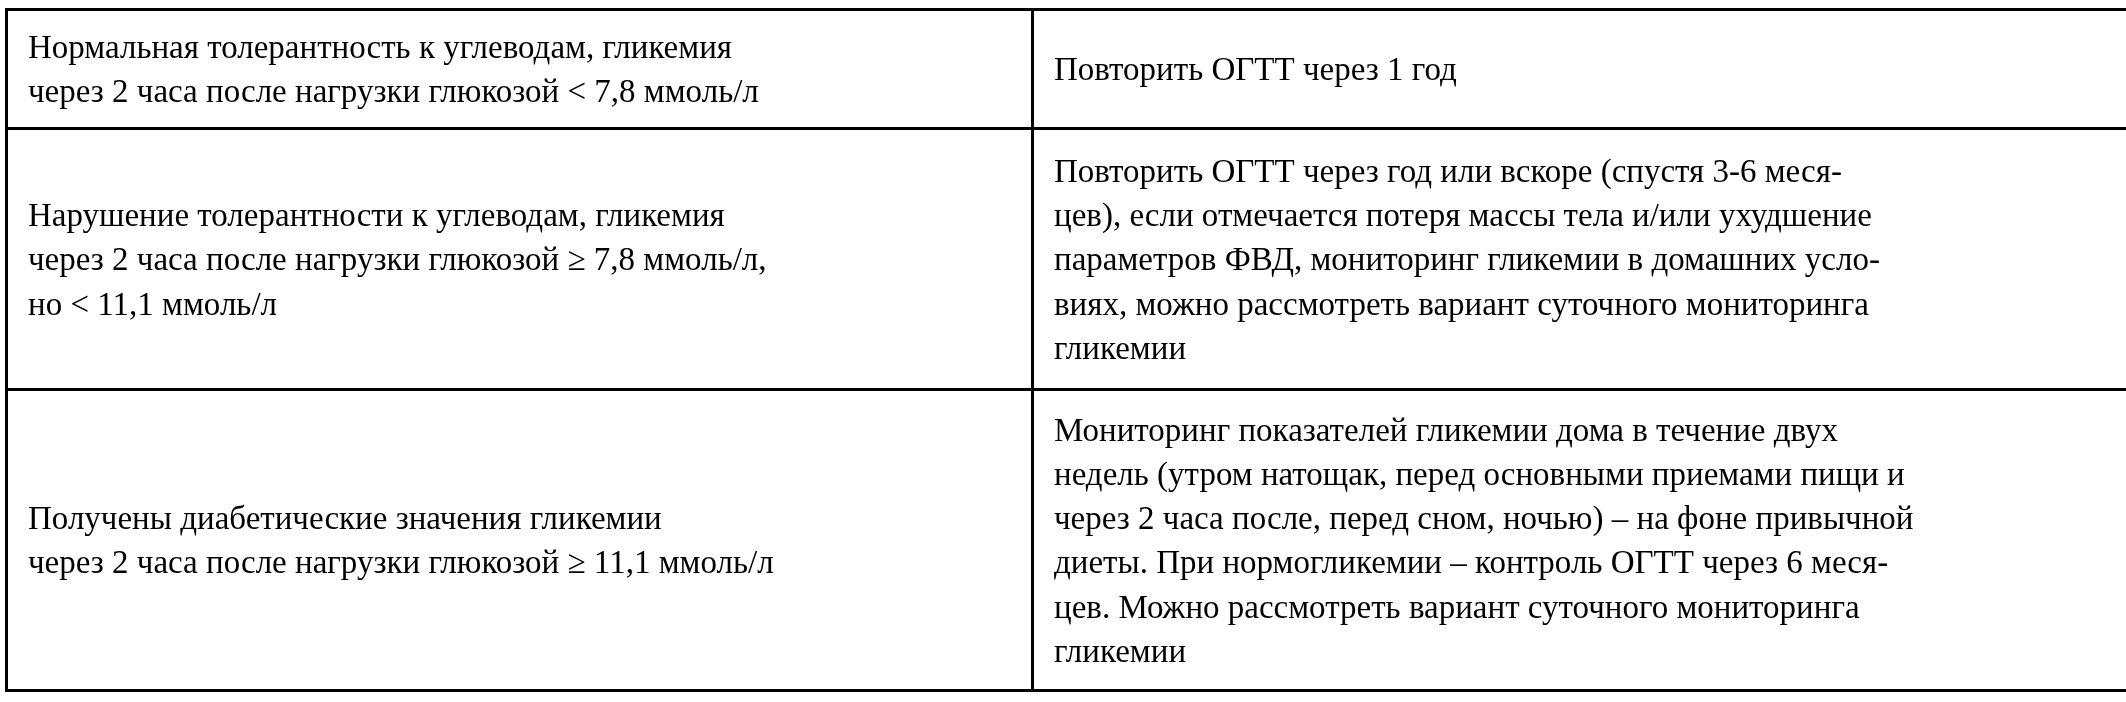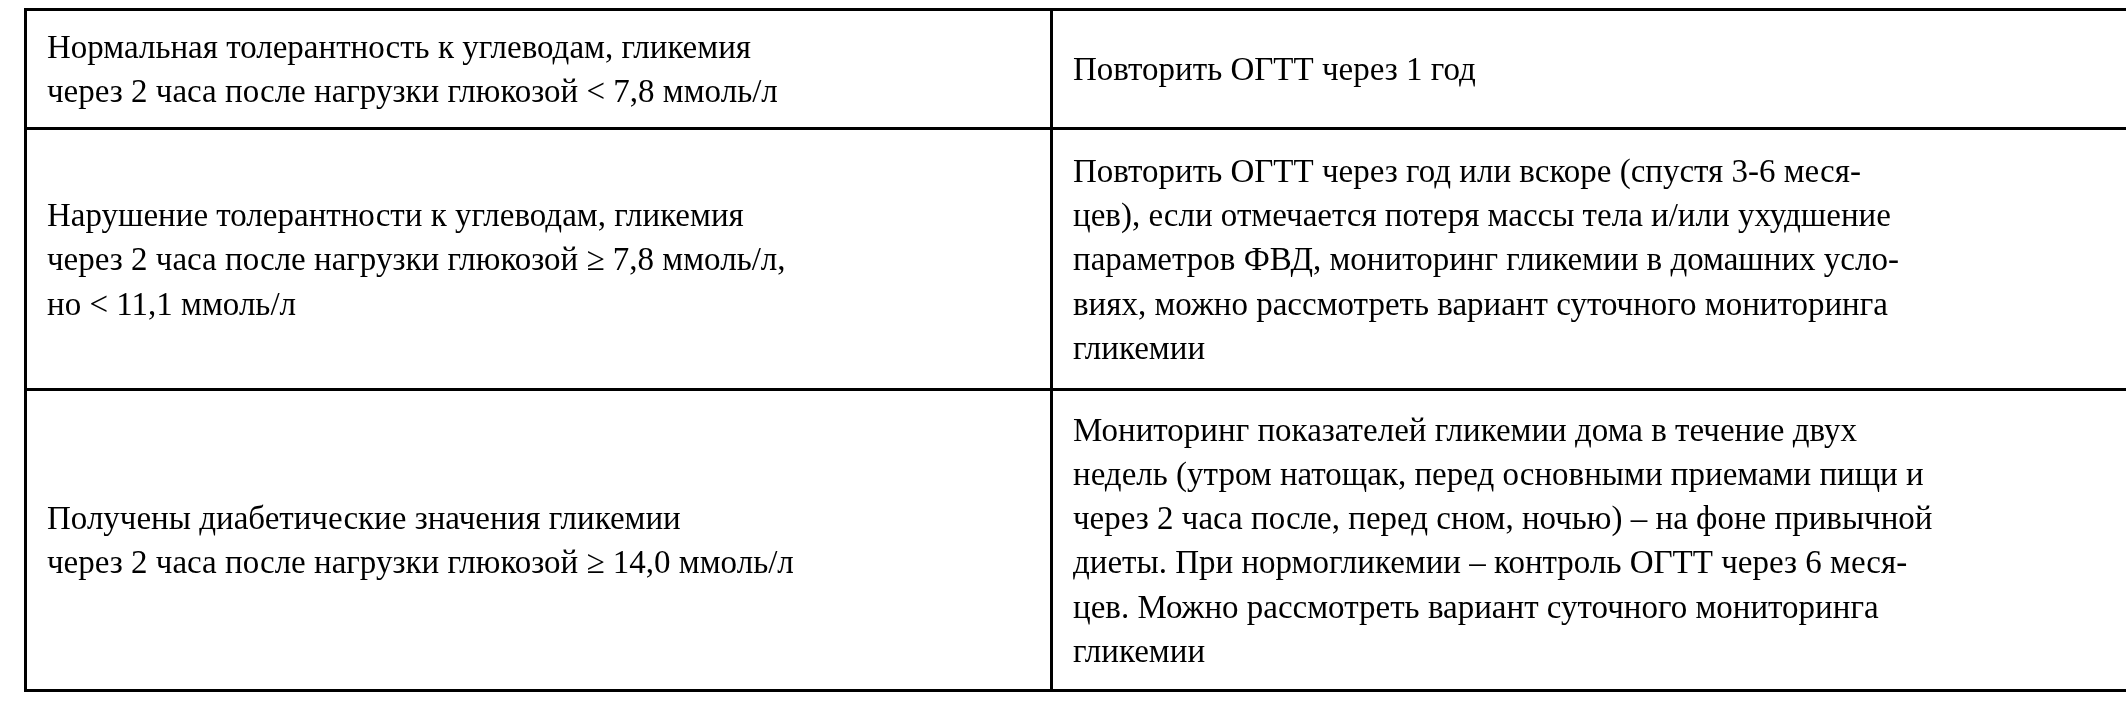--- a/index.html
+++ b/index.html
@@ -10,21 +10,21 @@
   body {
     width: 2126px;
     height: 702px;
     font-family: "Liberation Serif", "DejaVu Serif", serif;
     color: #000000;
   }
   .page {
     box-sizing: border-box;
     width: 2126px;
     height: 702px;
-    padding: 8px 10px 8px 24px;
+    padding: 8px 10px 8px 5px;
     background: #ffffff;
   }
   table.result-table {
     border-collapse: collapse;
     width: 2106px;
     table-layout: fixed;
     background: #ffffff;
   }
   table.result-table td {
     border: 3px solid #000000;
@@ -79,21 +79,21 @@
           <span class="cell-text">Повторить ОГТТ через год или вскоре (спустя 3-6 меся-
 цев), если отмечается потеря массы тела и/или ухудшение
 параметров ФВД, мониторинг гликемии в домашних усло-
 виях, можно рассмотреть вариант суточного мониторинга
 гликемии</span>
         </td>
       </tr>
       <tr class="row-3">
         <td class="col-condition">
           <span class="cell-text">Получены диабетические значения гликемии
- через 2 часа после нагрузки глюкозой ≥ 14,0 ммоль/л</span>
+ через 2 часа после нагрузки глюкозой ≥ 11,1 ммоль/л</span>
         </td>
         <td class="col-action top-align">
           <span class="cell-text">Мониторинг показателей гликемии дома в течение двух
 недель (утром натощак, перед основными приемами пищи и
 через 2 часа после, перед сном, ночью) – на фоне привычной
 диеты. При нормогликемии – контроль ОГТТ через 6 меся-
 цев. Можно рассмотреть вариант суточного мониторинга
 гликемии</span>
         </td>
       </tr>

